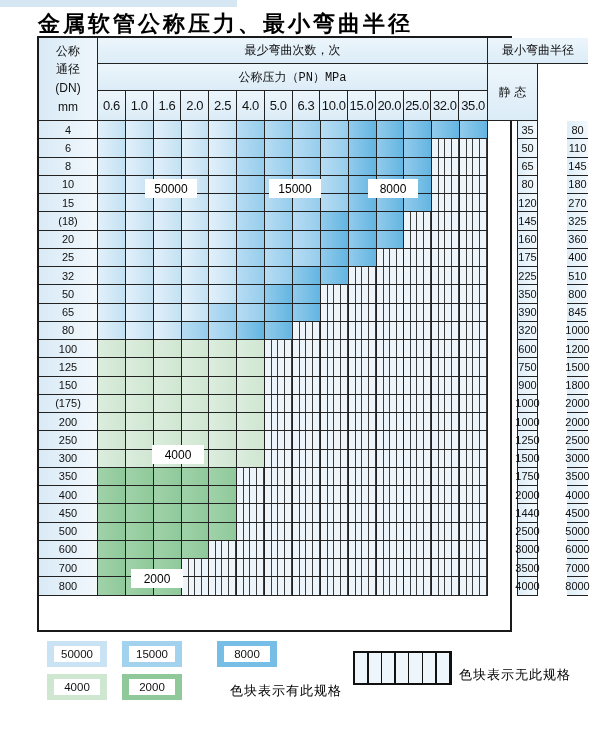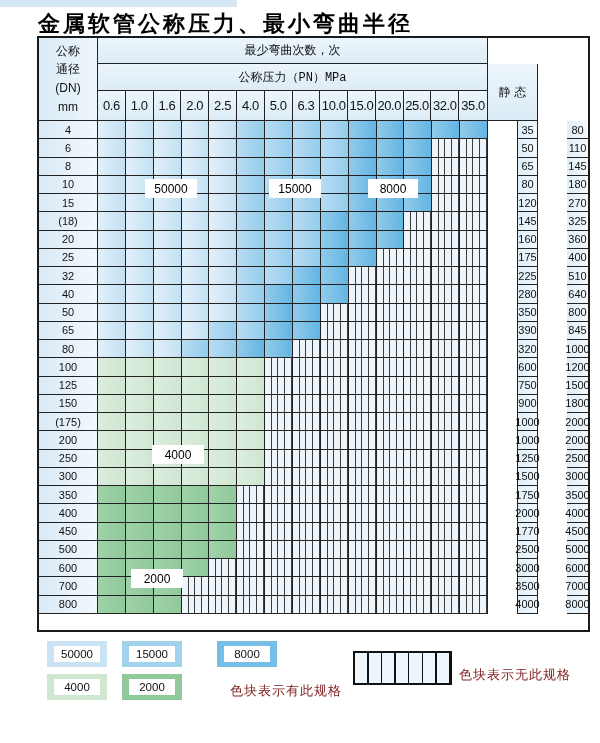--- a/index.html
+++ b/index.html
@@ -15,21 +15,21 @@
     background:#d6e7f4;
   }
   .page-title{
     position:absolute;left:38px;top:9px;width:520px;
     font-family:"DejaVu Serif", serif;
     font-weight:bold;font-size:22px;letter-spacing:3px;
     color:#000;
   }
   
   .hose-table{
-    position:absolute;left:37px;top:36px;width:553px;height:596px;
+    position:absolute;left:37px;top:36px;width:475px;height:596px;
     border:2px solid #1a1a1a;
     box-sizing:border-box;
     background:#fff;
   }
   .thead{
     display:grid;
     grid-template-columns:59px 390px 50px 50px;
     grid-template-rows:26px 27px 30px;
     width:549px;height:83px;
   }
@@ -117,21 +117,21 @@
   .sw-mb{background:#a3d2ef;}
   .sw-db{background:#76bee6;}
   .sw-lg{background:#cfe6d1;}
   .sw-mg{background:#8fc99a;}
   .sw1{left:47px;top:641px;}
   .sw2{left:122px;top:641px;}
   .sw3{left:217px;top:641px;}
   .sw4{left:47px;top:674px;}
   .sw5{left:122px;top:674px;}
   .legend-text{
-    position:absolute;font-size:13px;color:#7f1d1d;letter-spacing:1px;
+    position:absolute;font-size:13px;color:#000000;letter-spacing:1px;
   }
   .has-spec{left:206px;top:682px;margin-left:24px;}
   .no-spec{left:459px;top:666px;}
   .hatch-box{
     position:absolute;left:353px;top:651px;width:99px;height:34px;
     border:2px solid #111;box-sizing:border-box;
     background:repeating-linear-gradient(90deg,transparent 0 12.2px,#111 12.2px 13.6px) #eef5fb;
   }
 </style>
 </head>
@@ -143,20 +143,21 @@
 
 <div class="hose-table">
   <div class="thead">
     <div class="hcell dn-head">
       <span>公称</span>
       <span>通径</span>
       <span>(DN)</span>
       <span>mm</span>
     </div>
     <div class="hcell bend-head">最少弯曲次数，次</div>
+    <div class="hcell radius-head">最小弯曲半径</div>
     <div class="hcell pn-head">公称压力（PN）MPa</div>
     <div class="hcell static-head">静 态</div>
     <div class="pcols">
         <div class="pcol">0.6</div>
         <div class="pcol">1.0</div>
         <div class="pcol">1.6</div>
         <div class="pcol">2.0</div>
         <div class="pcol">2.5</div>
         <div class="pcol">4.0</div>
         <div class="pcol">5.0</div>
@@ -335,39 +336,20 @@
         <div class="cell D"></div>
         <div class="cell X"></div>
         <div class="cell X"></div>
         <div class="cell X"></div>
         <div class="cell X"></div>
         <div class="cell X"></div>
         <div class="cell val st">225</div>
         <div class="cell val">510</div>
       </div>
       <div class="row">
-        <div class="cell dn">40</div>
-        <div class="cell L"></div>
-        <div class="cell L"></div>
-        <div class="cell L"></div>
-        <div class="cell L"></div>
-        <div class="cell L"></div>
-        <div class="cell M"></div>
-        <div class="cell D"></div>
-        <div class="cell D"></div>
-        <div class="cell D"></div>
-        <div class="cell X"></div>
-        <div class="cell X"></div>
-        <div class="cell X"></div>
-        <div class="cell X"></div>
-        <div class="cell X"></div>
-        <div class="cell val st">280</div>
-        <div class="cell val">640</div>
-      </div>
-      <div class="row">
         <div class="cell dn">50</div>
         <div class="cell L"></div>
         <div class="cell L"></div>
         <div class="cell L"></div>
         <div class="cell L"></div>
         <div class="cell L"></div>
         <div class="cell M"></div>
         <div class="cell D"></div>
         <div class="cell D"></div>
         <div class="cell X"></div>
@@ -597,21 +579,21 @@
         <div class="cell g"></div>
         <div class="cell X"></div>
         <div class="cell X"></div>
         <div class="cell X"></div>
         <div class="cell X"></div>
         <div class="cell X"></div>
         <div class="cell X"></div>
         <div class="cell X"></div>
         <div class="cell X"></div>
         <div class="cell X"></div>
-        <div class="cell val st">1770</div>
+        <div class="cell val st">1440</div>
         <div class="cell val">4500</div>
       </div>
       <div class="row">
         <div class="cell dn">500</div>
         <div class="cell g"></div>
         <div class="cell g"></div>
         <div class="cell g"></div>
         <div class="cell g"></div>
         <div class="cell g"></div>
         <div class="cell X"></div>

